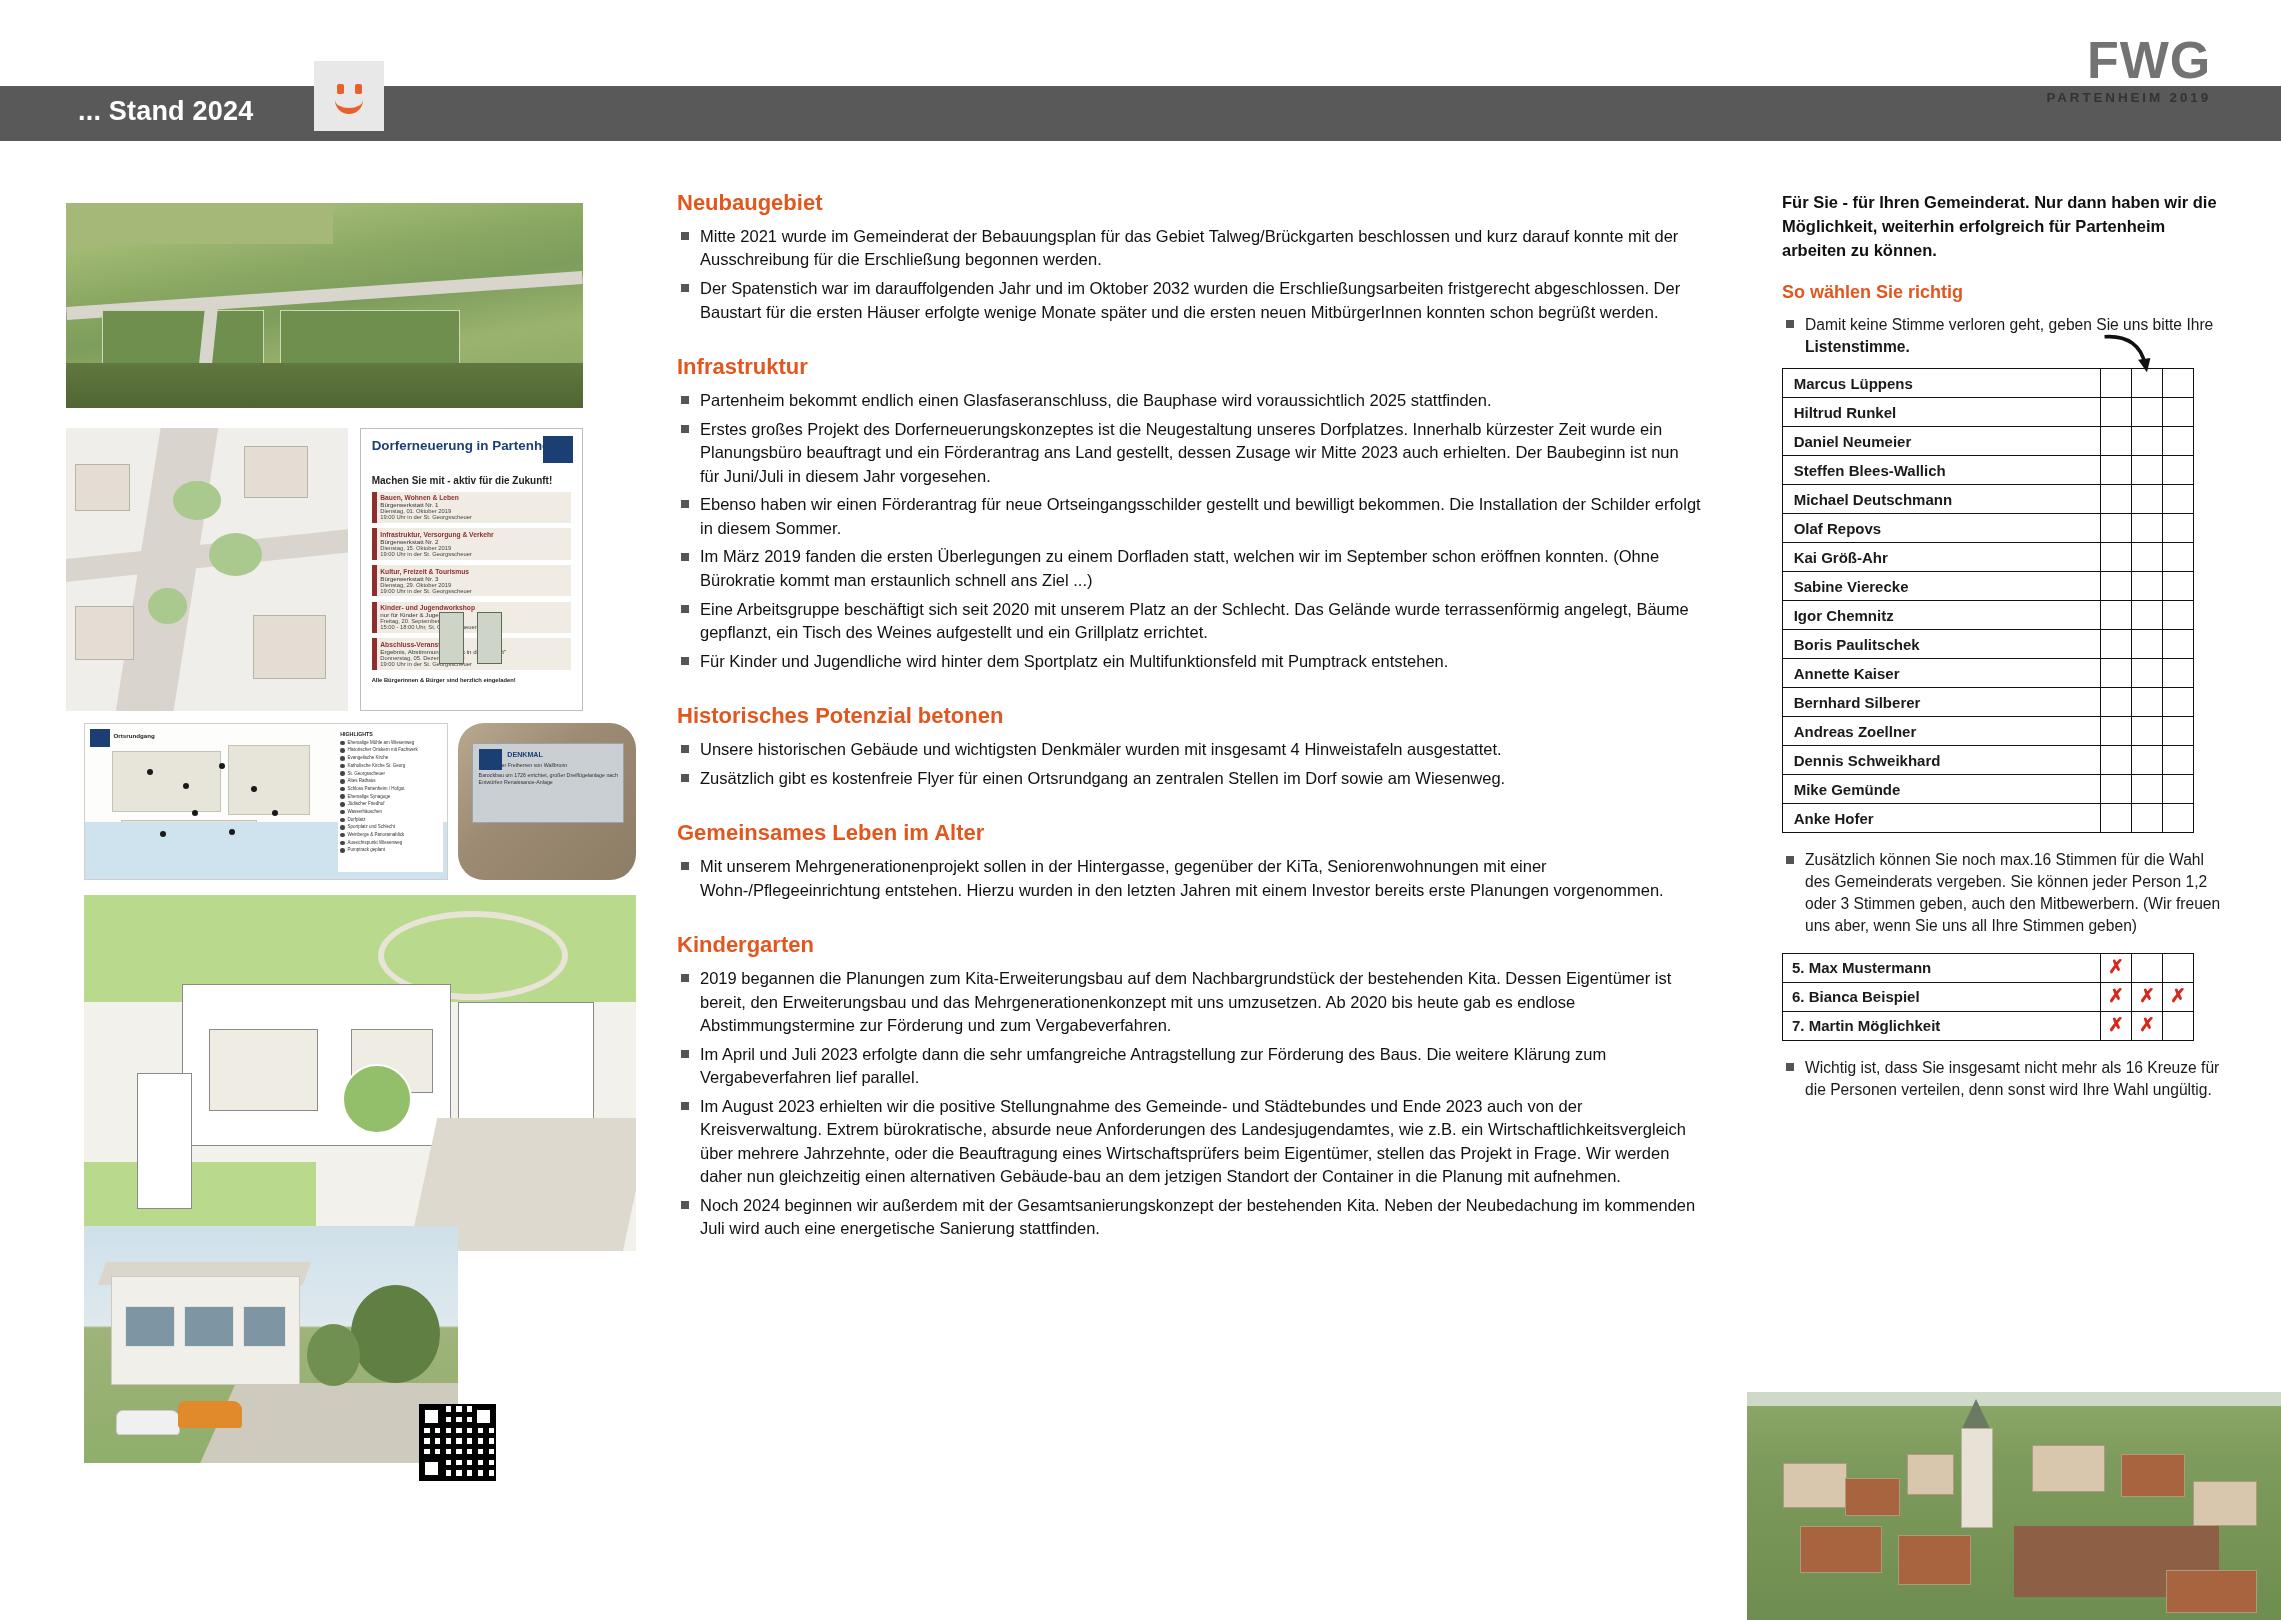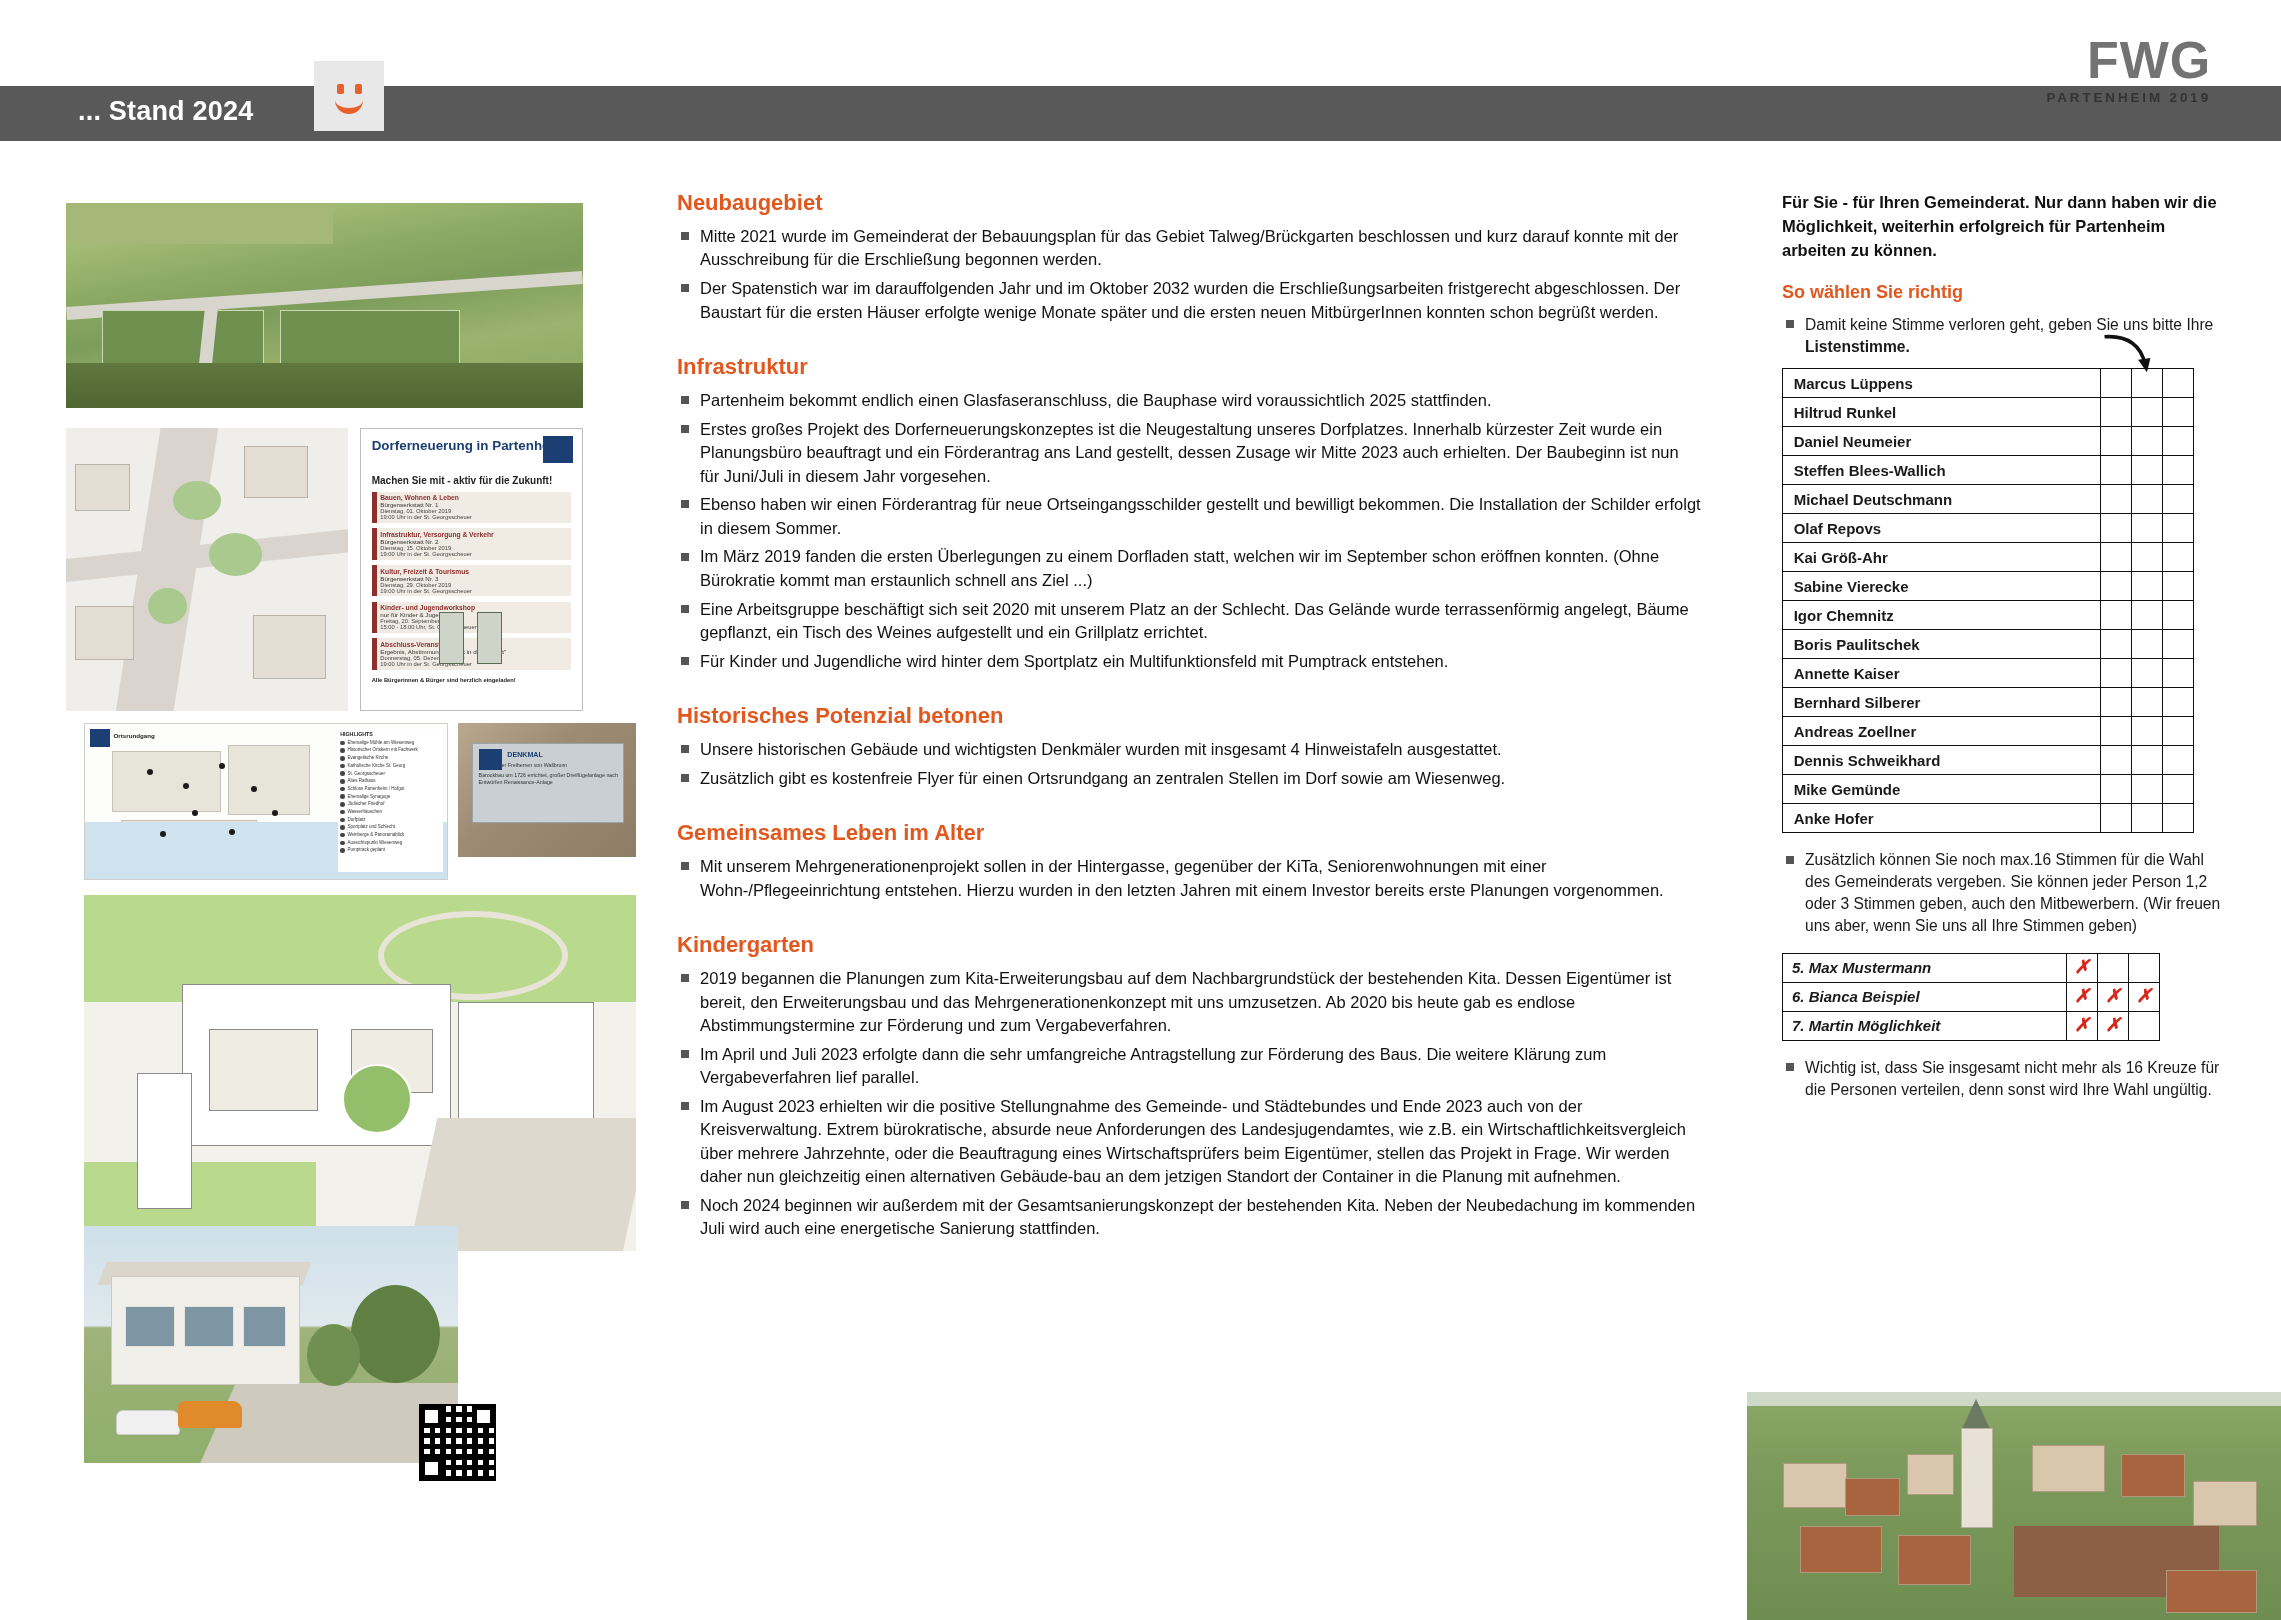--- a/index.html
+++ b/index.html
@@ -221,23 +221,24 @@
   #map-ortsrundgang .legend .li:before {
     content: ""; position: absolute; left: -7.1px; top: 0.9px;
     width: 4.5px; height: 4.5px; border-radius: 50%; background: #444;
   }
   #map-ortsrundgang .badge {
     position: absolute; left: 5.3px; top: 5.3px; width: 19.6px; height: 18px; background: #1b3f73;
   }
   #map-ortsrundgang .badge-label { position: absolute; left: 28.5px; top: 8px; font-size: 6.2px; font-weight: bold; }
 
   #photo-hinweistafel {
-    left: 392px; top: 520px; width: 178px; height: 134px;
+    left: 392px; top: 520px; width: 178px; height: 157px;
     background: linear-gradient(135deg, #b9a98f, #9d8b73 40%, #8e7d66 100%);
     position: absolute;
+    border-radius: 26px;
   }
   #photo-hinweistafel .plate {
     position: absolute; left: 14.3px; top: 19.6px; width: 150px; height: 78px;
     background: #c9cfd3; border: 1.8px solid #9aa3a8;
   }
   #photo-hinweistafel .plate .pt { font-size: 7.1px; font-weight: bold; color: #1b3f73; margin: 7.1px 0 0 34px; }
   #photo-hinweistafel .plate .pl { font-size: 5.3px; color: #333; margin: 3.6px 5.3px 0 5.3px; line-height: 1.25; }
   #photo-hinweistafel .plate .crest {
     position: absolute; left: 5.3px; top: 5.3px; width: 23px; height: 21.4px; background: #1b3f73;
   }
@@ -454,24 +455,23 @@
   .arrow-to-x {
     position: absolute;
     right: 39px;
     top: -36px;
     width: 53px;
     height: 43px;
   }
 
   .extra-table {
     margin-top: 16px;
-    width: 378px;
+    width: 412px;
     border: 1.8px solid #111;
     box-sizing: border-box;
-    font-style: italic;
   }
   .extra-row {
     display: flex;
     border-bottom: 0.9px solid #111;
     height: 28px;
   }
   .extra-row:last-child { border-bottom: none; }
   .extra-name {
     flex: 1;
     font-size: 15px;

